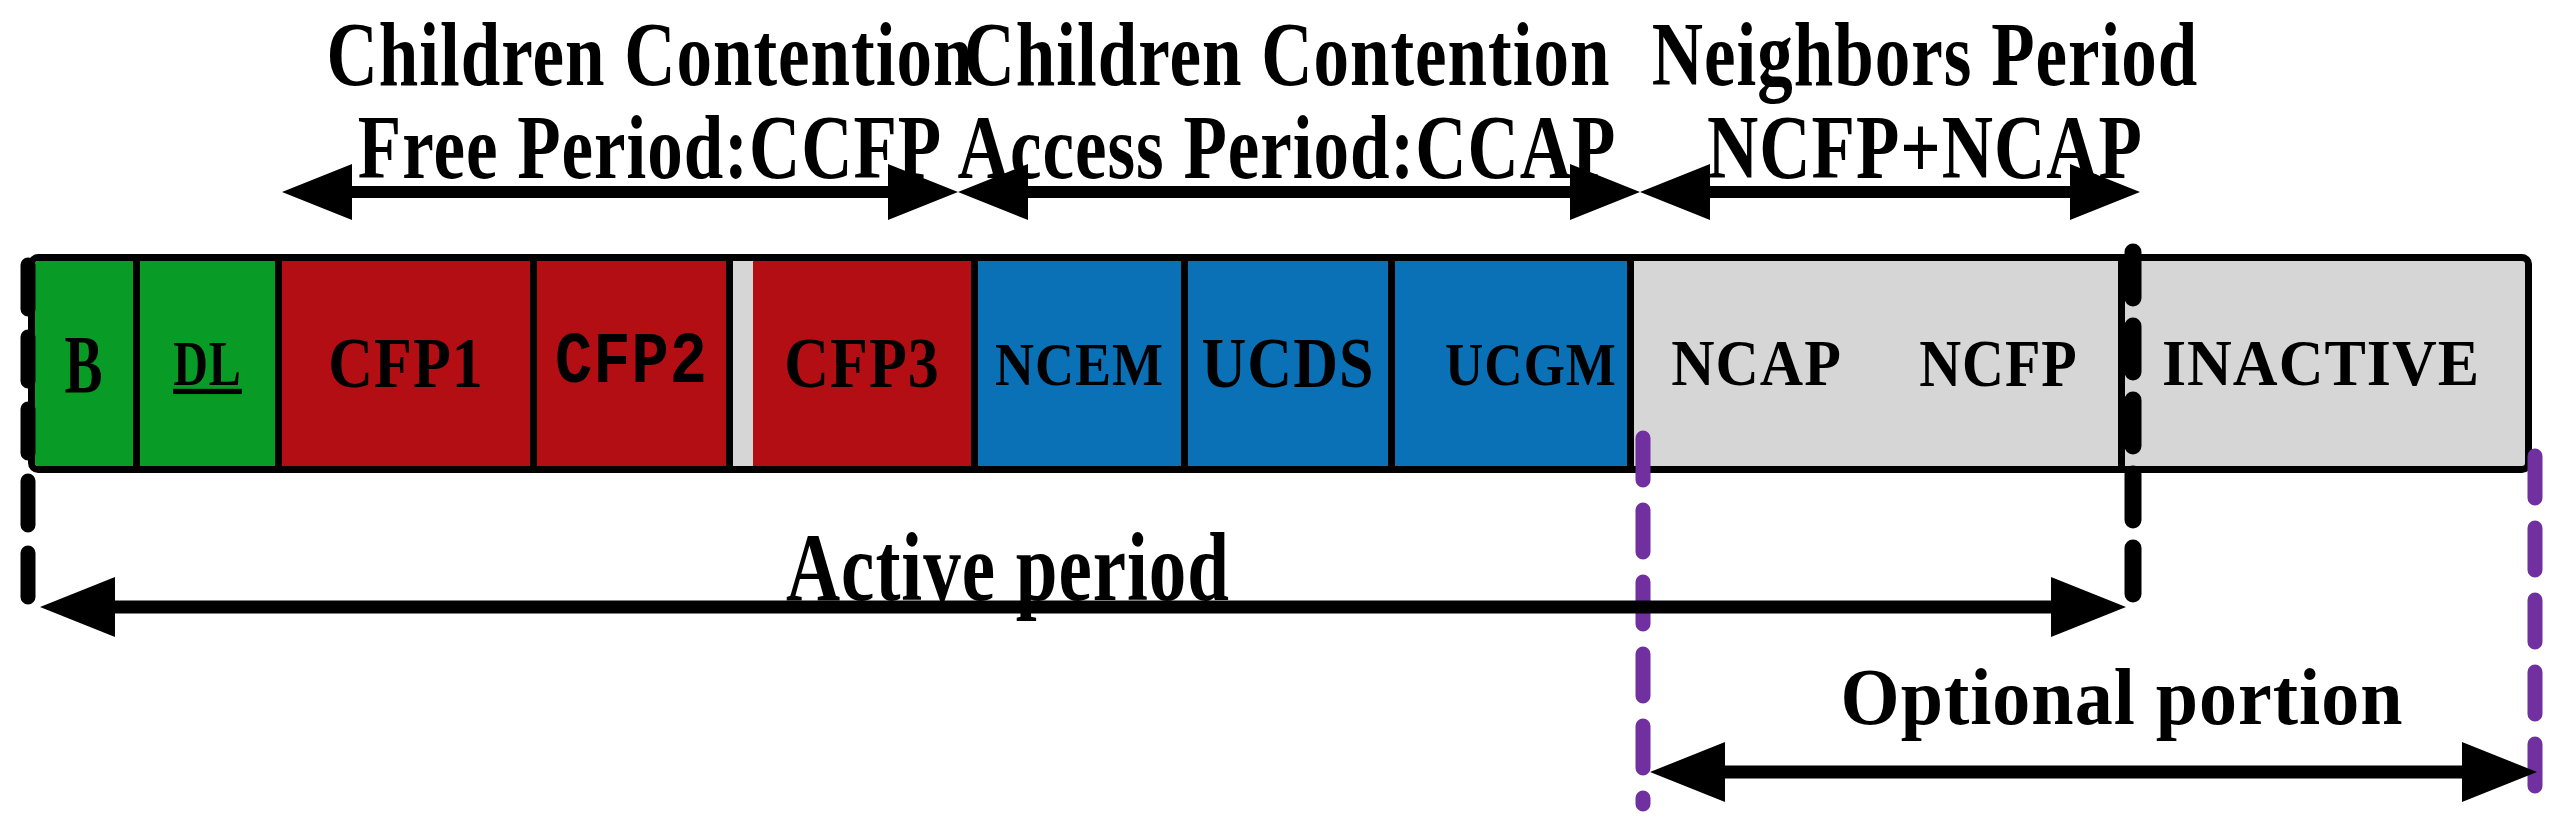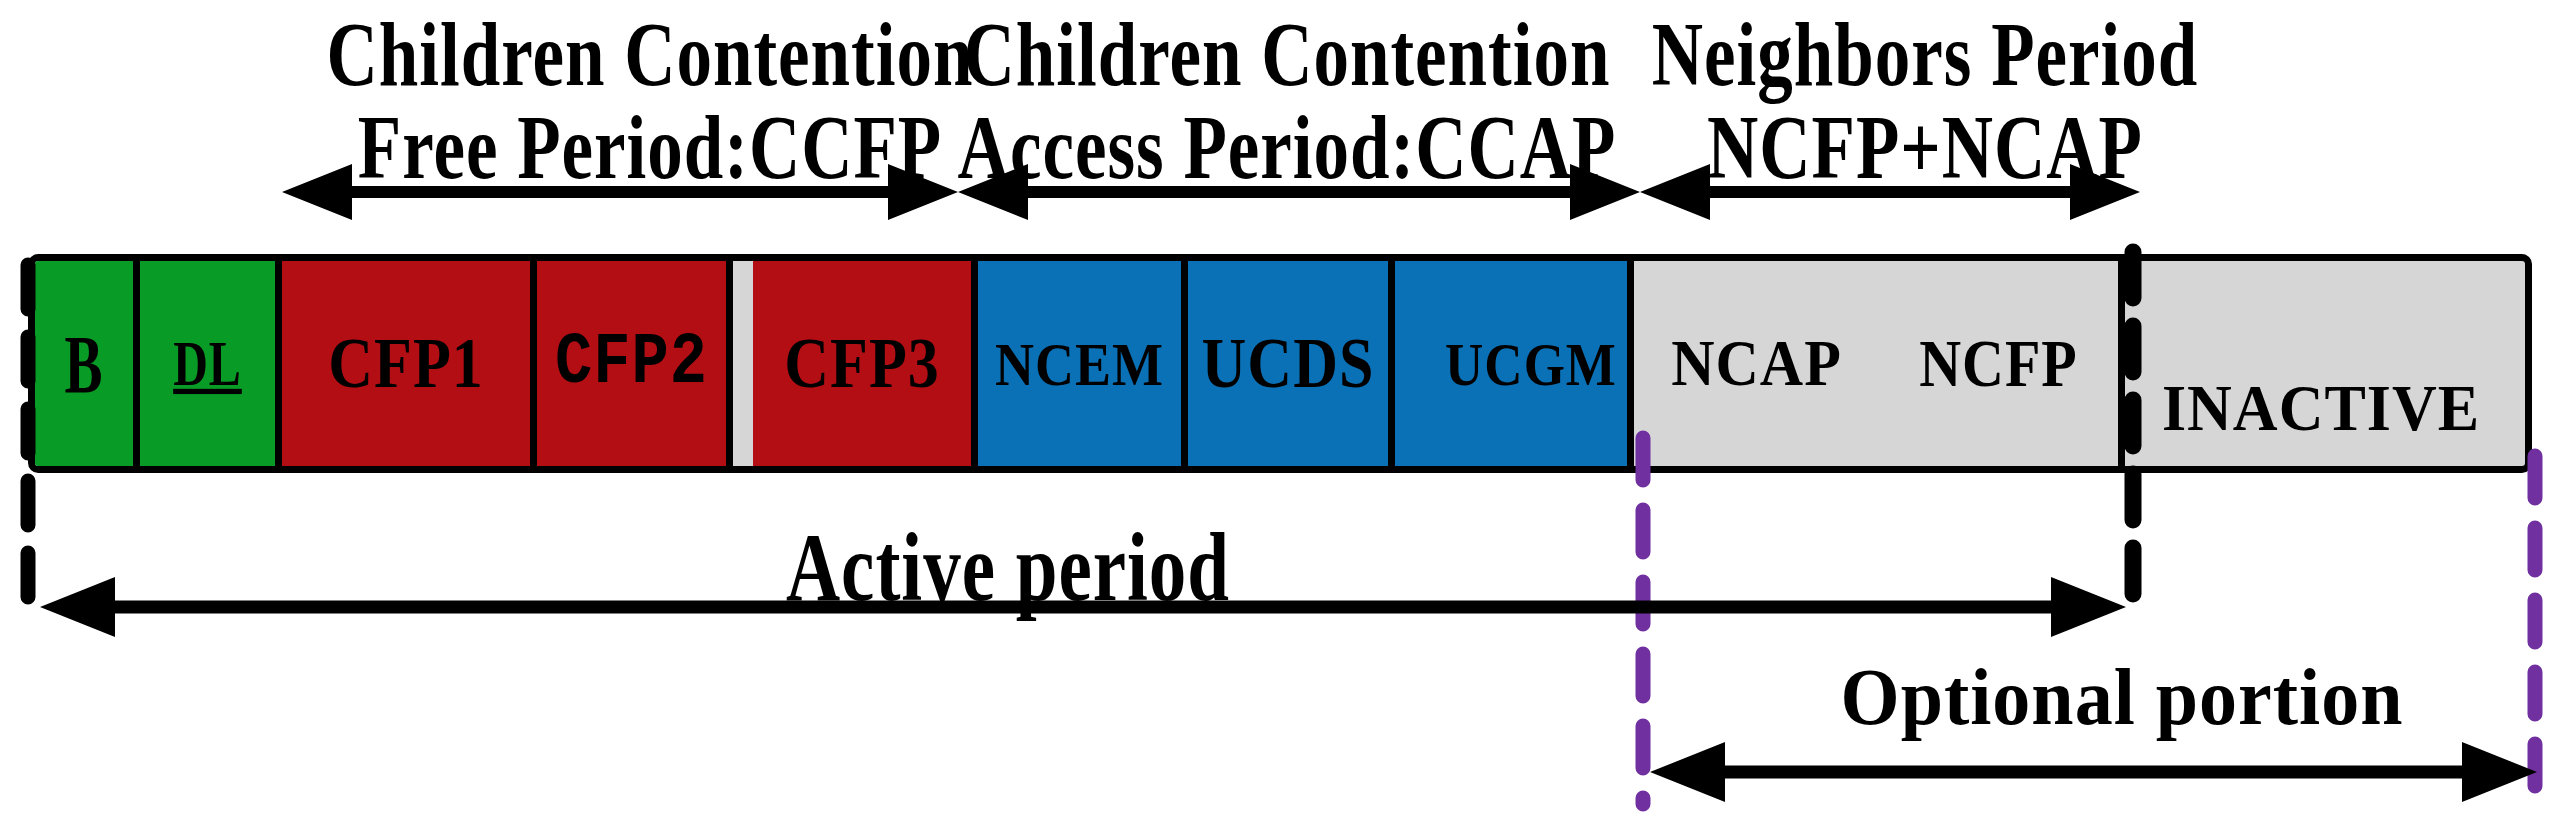--- a/index.html
+++ b/index.html
@@ -19,21 +19,21 @@
     display:flex;align-items:center;justify-content:center;flex:0 0 auto;
   }
   .seg.no-div{border-right:none;}
   .seg-green{background:#089B25;}
   .seg-red{background:#B30E14;}
   .seg-blue{background:#0A71B7;}
   .seg-gray{background:#D6D6D6;}
   .w-b{width:105px;} .w-dl{width:142px;text-decoration:underline;}
   .w-cfp1{width:255px;} .w-cfp2{width:196px;font-family:Liberation Mono, monospace;} .w-cfp3{width:225px;margin-left:20px;}
   .w-ncem{width:210px;text-align:center;} .w-ucds{width:207px;} .w-ucgm{width:239px;padding-left:40px;}
-  .w-ncfp{width:246px;} .w-ncap{width:245px;} .w-inactive{width:392px;margin-top:45px;}
+  .w-ncfp{width:246px;} .w-ncap{width:245px;} .w-inactive{width:392px;}
   .seg-label{display:inline-block;white-space:nowrap;letter-spacing:1px;}
   .lbl-b{font-size:57px;transform:scaleY(1.45);}
   .lbl-dl{font-size:48px;transform:scaleY(1.30);}
   .lbl-cfp{font-size:62px;transform:scaleY(1.15);}
   .lbl-ncem{font-size:54px;transform:scaleY(1.15);}
   .lbl-ucds{font-size:62px;transform:scaleY(1.15);}
   .lbl-ucgm{font-size:53px;transform:scaleY(1.15);}
   .lbl-ncfp{font-size:58px;transform:scaleY(1.15);}
   .lbl-ncap{font-size:60px;transform:scaleY(1.10);}
   .lbl-inactive{font-size:62px;transform:scaleY(1.05);}

